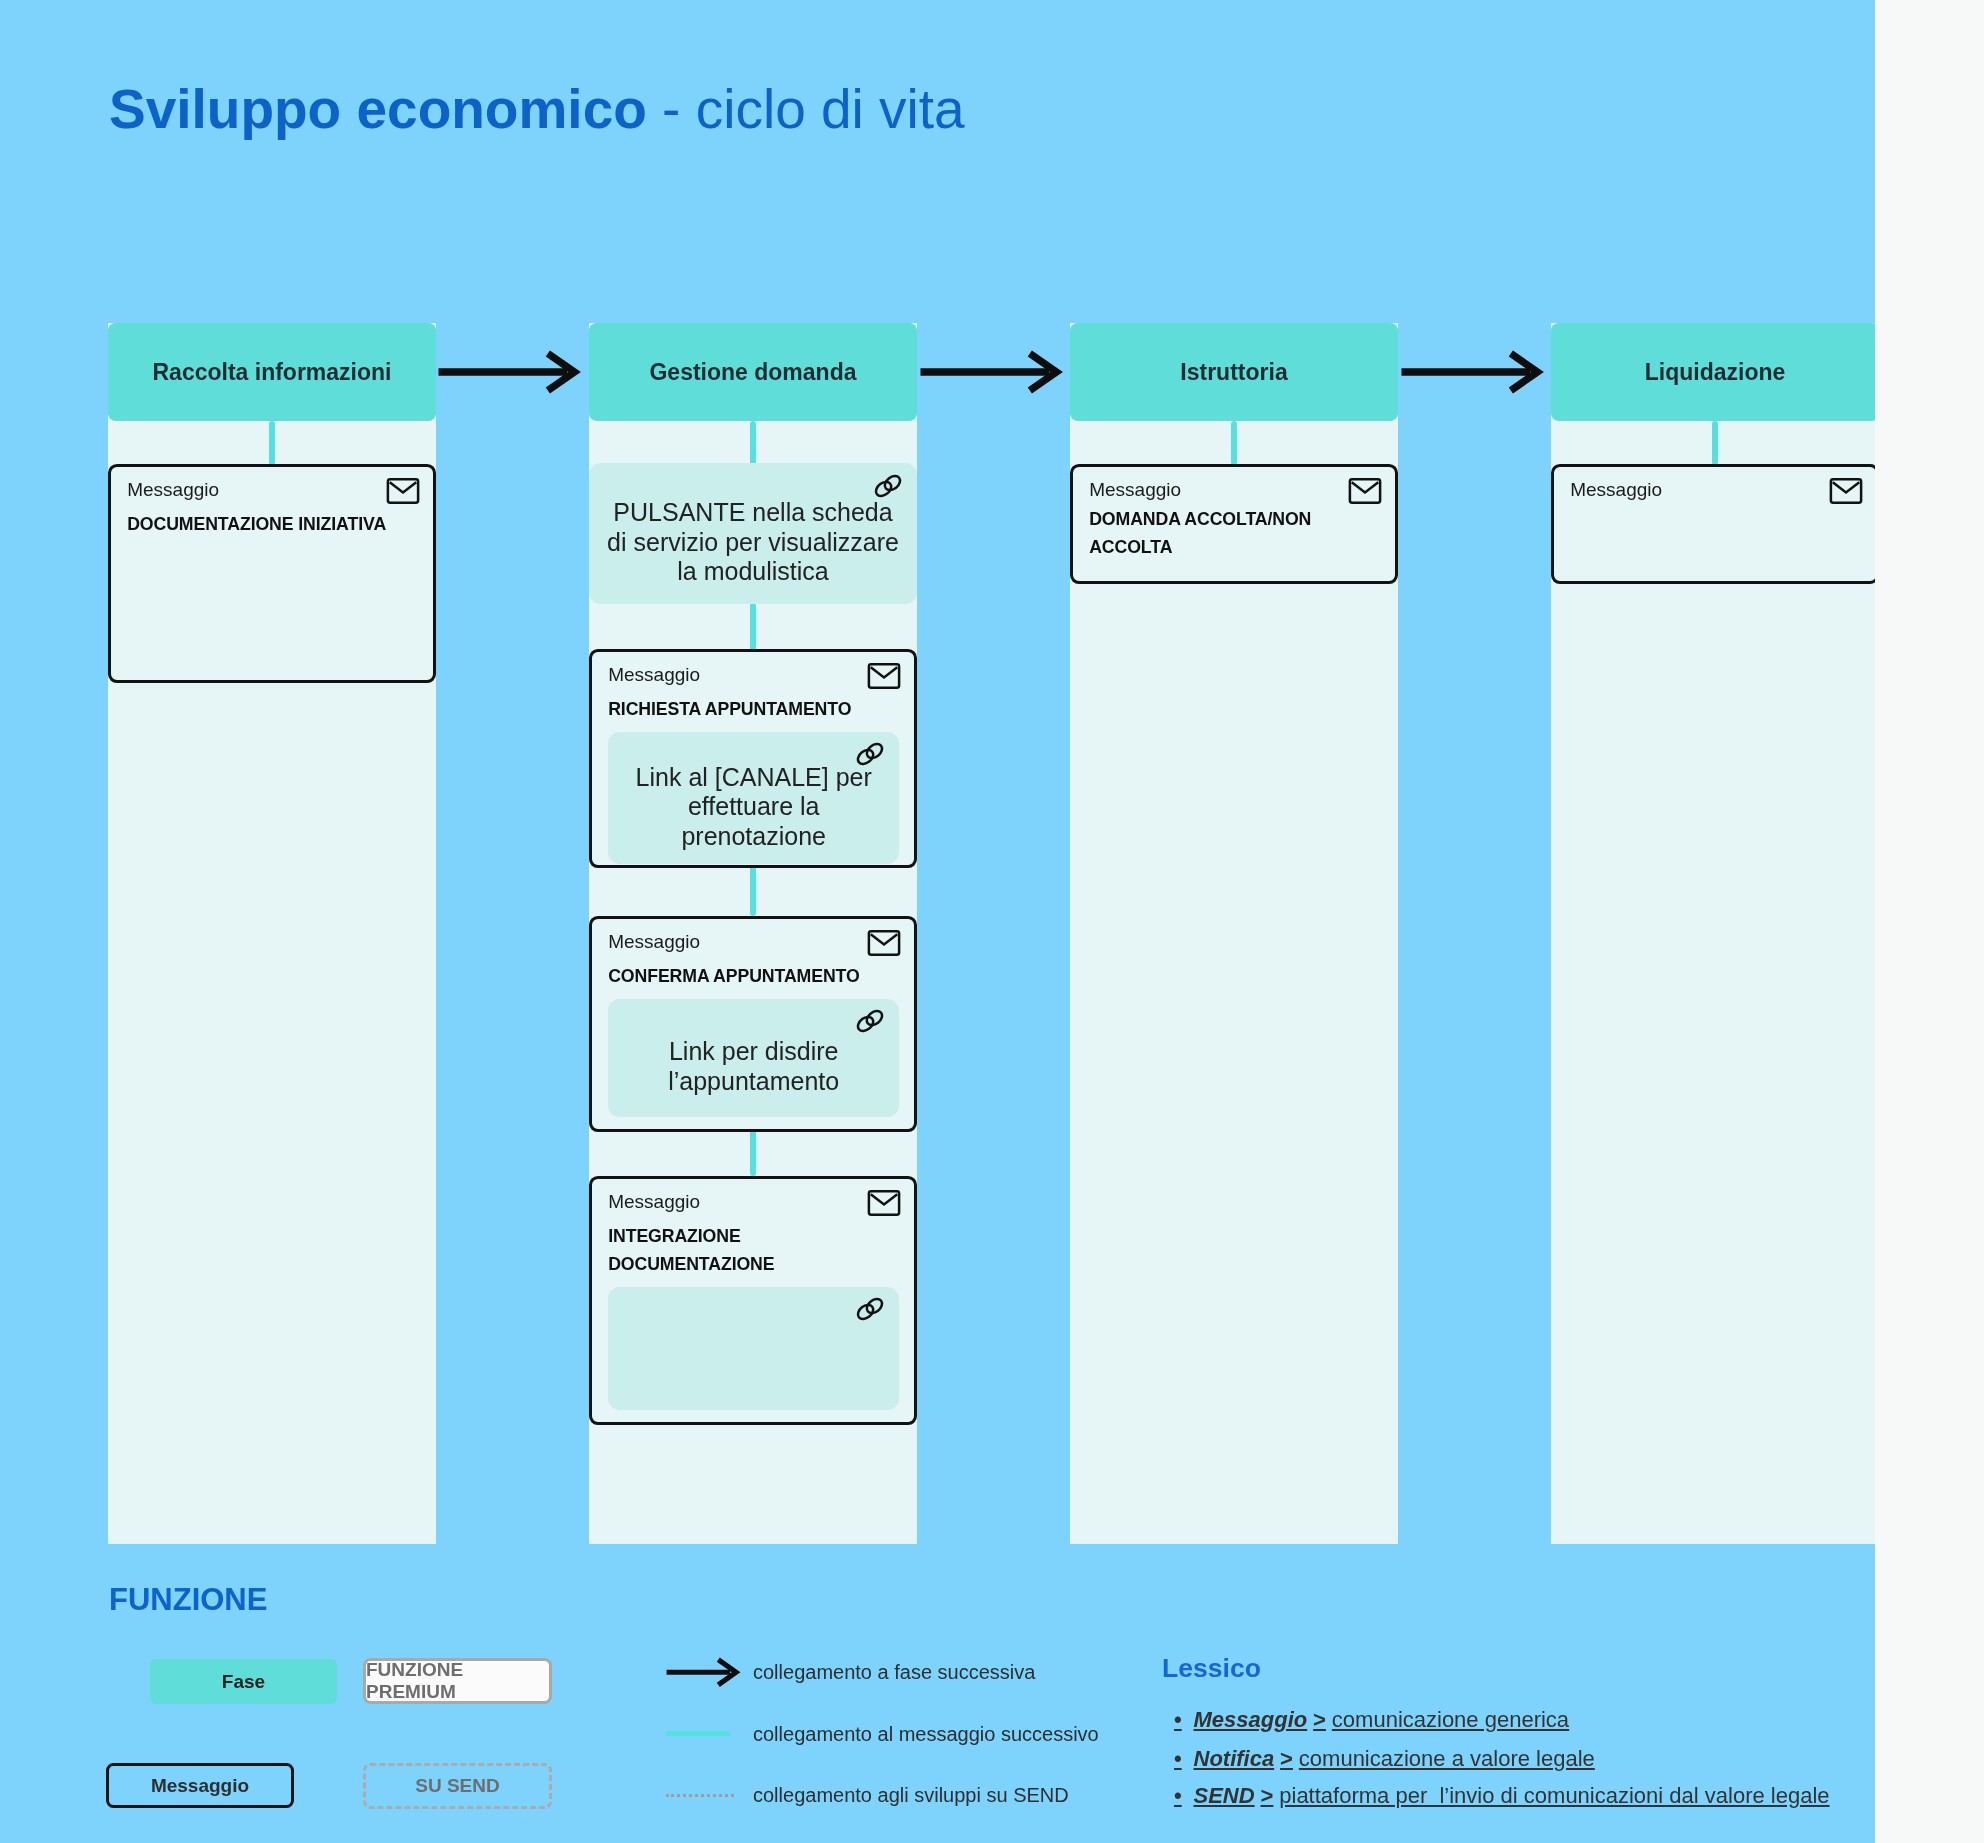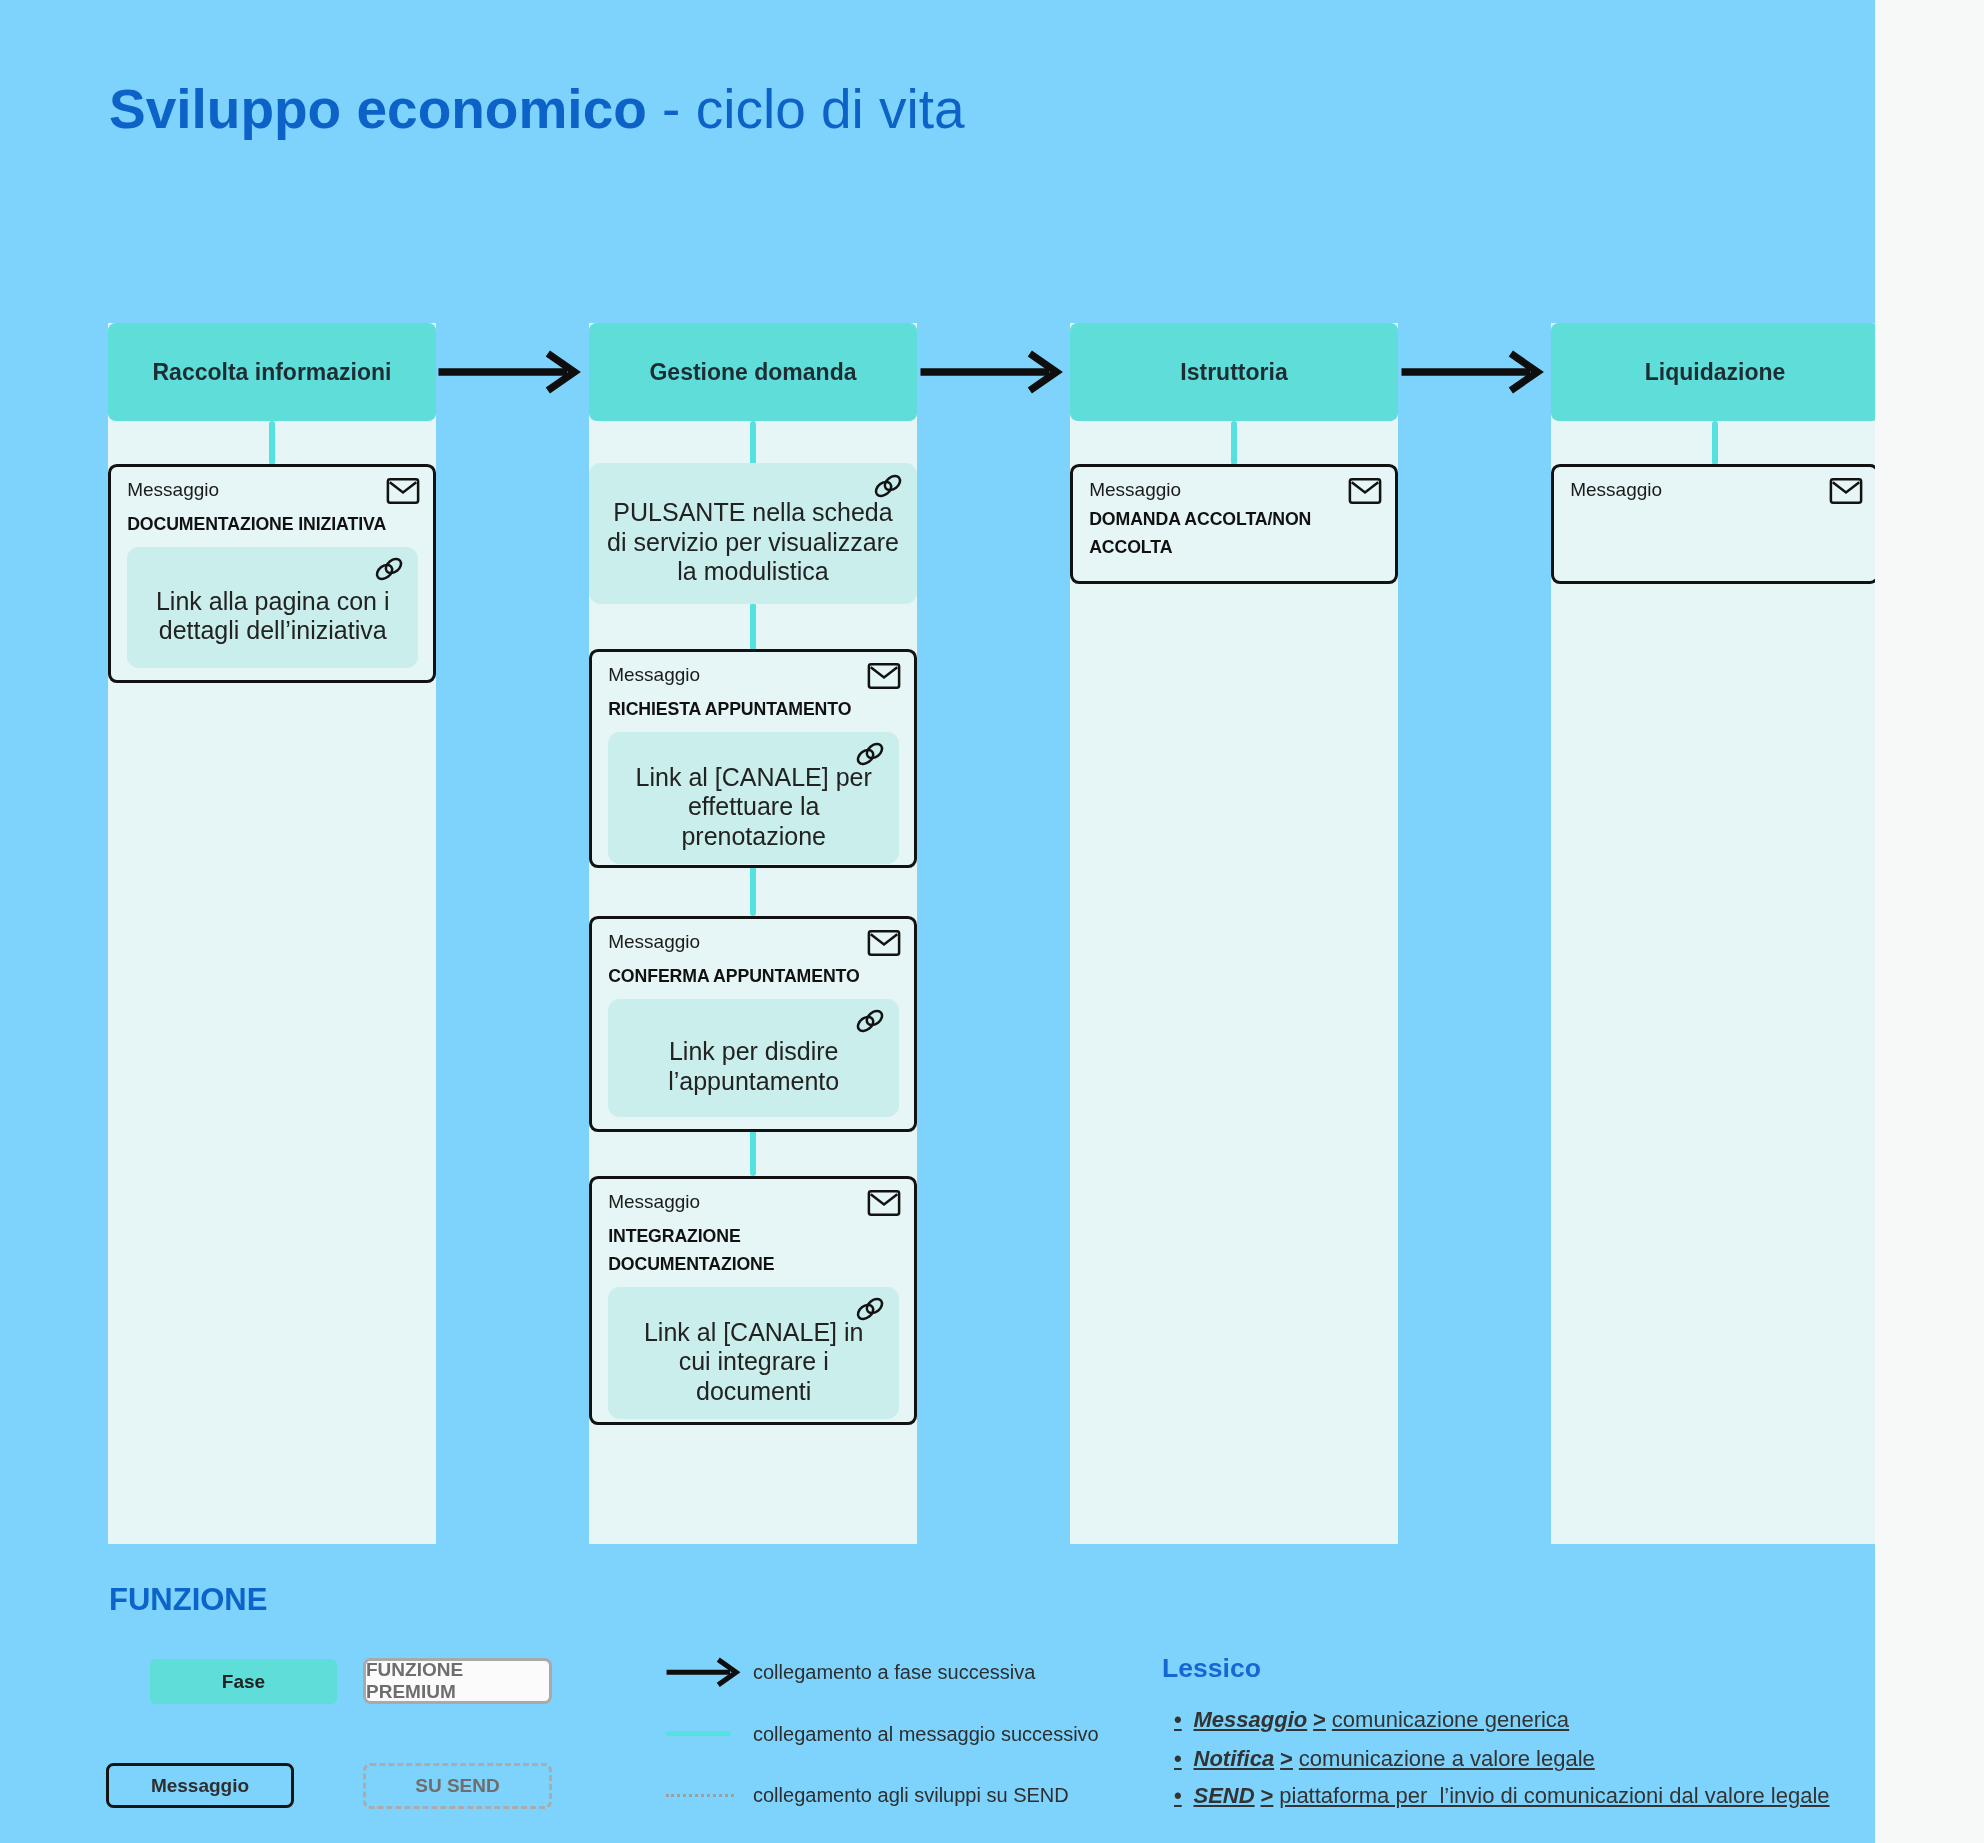--- a/index.html
+++ b/index.html
@@ -97,27 +97,20 @@
     <path d="M150 6 L186 31 L150 56" fill="none" stroke="#0e0e0e" stroke-width="10"></path>
   </svg>
 
   <div class="msgbox" style="left:108px;top:464px;height:219px">
     <svg class="envelope" width="34" height="28" viewBox="0 0 46 38">
       <rect x="2.5" y="3" width="41" height="32" rx="3" fill="none" stroke="#121212" stroke-width="3.4"></rect>
       <path d="M5 7 L23 21 L41 7" fill="none" stroke="#121212" stroke-width="3.4"></path>
     </svg>
     <div class="msg-label">Messaggio</div>
     <div class="msg-title">DOCUMENTAZIONE INIZIATIVA</div>
-    <div class="linkblock inner">
-      <svg class="chain" width="34" height="28" viewBox="0 0 46 38">
-        <ellipse cx="17" cy="23" rx="11.5" ry="8" fill="none" stroke="#121212" stroke-width="3.4" transform="rotate(-38 17 23)"></ellipse>
-        <ellipse cx="29" cy="15" rx="11.5" ry="8" fill="none" stroke="#121212" stroke-width="3.4" transform="rotate(-38 29 15)"></ellipse>
-      </svg>
-      <span>Link alla pagina con i dettagli dell’iniziativa</span>
-    </div>
   </div>
 
   <div class="linkblock standalone" style="left:589px;top:463px;height:141px">
     <svg class="chain" width="34" height="28" viewBox="0 0 46 38">
       <ellipse cx="17" cy="23" rx="11.5" ry="8" fill="none" stroke="#121212" stroke-width="3.4" transform="rotate(-38 17 23)"></ellipse>
       <ellipse cx="29" cy="15" rx="11.5" ry="8" fill="none" stroke="#121212" stroke-width="3.4" transform="rotate(-38 29 15)"></ellipse>
     </svg>
     <span>PULSANTE nella scheda di servizio per visualizzare la modulistica</span>
   </div>
 
@@ -158,21 +151,20 @@
       <rect x="2.5" y="3" width="41" height="32" rx="3" fill="none" stroke="#121212" stroke-width="3.4"></rect>
       <path d="M5 7 L23 21 L41 7" fill="none" stroke="#121212" stroke-width="3.4"></path>
     </svg>
     <div class="msg-label">Messaggio</div>
     <div class="msg-title" style="max-width:236px">INTEGRAZIONE DOCUMENTAZIONE</div>
     <div class="linkblock inner">
       <svg class="chain" width="34" height="28" viewBox="0 0 46 38">
         <ellipse cx="17" cy="23" rx="11.5" ry="8" fill="none" stroke="#121212" stroke-width="3.4" transform="rotate(-38 17 23)"></ellipse>
         <ellipse cx="29" cy="15" rx="11.5" ry="8" fill="none" stroke="#121212" stroke-width="3.4" transform="rotate(-38 29 15)"></ellipse>
       </svg>
-      <span>Link al [CANALE] in cui integrare i documenti</span>
     </div>
   </div>
 
   <div class="msgbox" style="left:1070px;top:464px;height:120px">
     <svg class="envelope" width="34" height="28" viewBox="0 0 46 38">
       <rect x="2.5" y="3" width="41" height="32" rx="3" fill="none" stroke="#121212" stroke-width="3.4"></rect>
       <path d="M5 7 L23 21 L41 7" fill="none" stroke="#121212" stroke-width="3.4"></path>
     </svg>
     <div class="msg-label">Messaggio</div>
     <div class="msg-title" style="max-width:244px;margin-top:3px">DOMANDA ACCOLTA/NON ACCOLTA</div>

